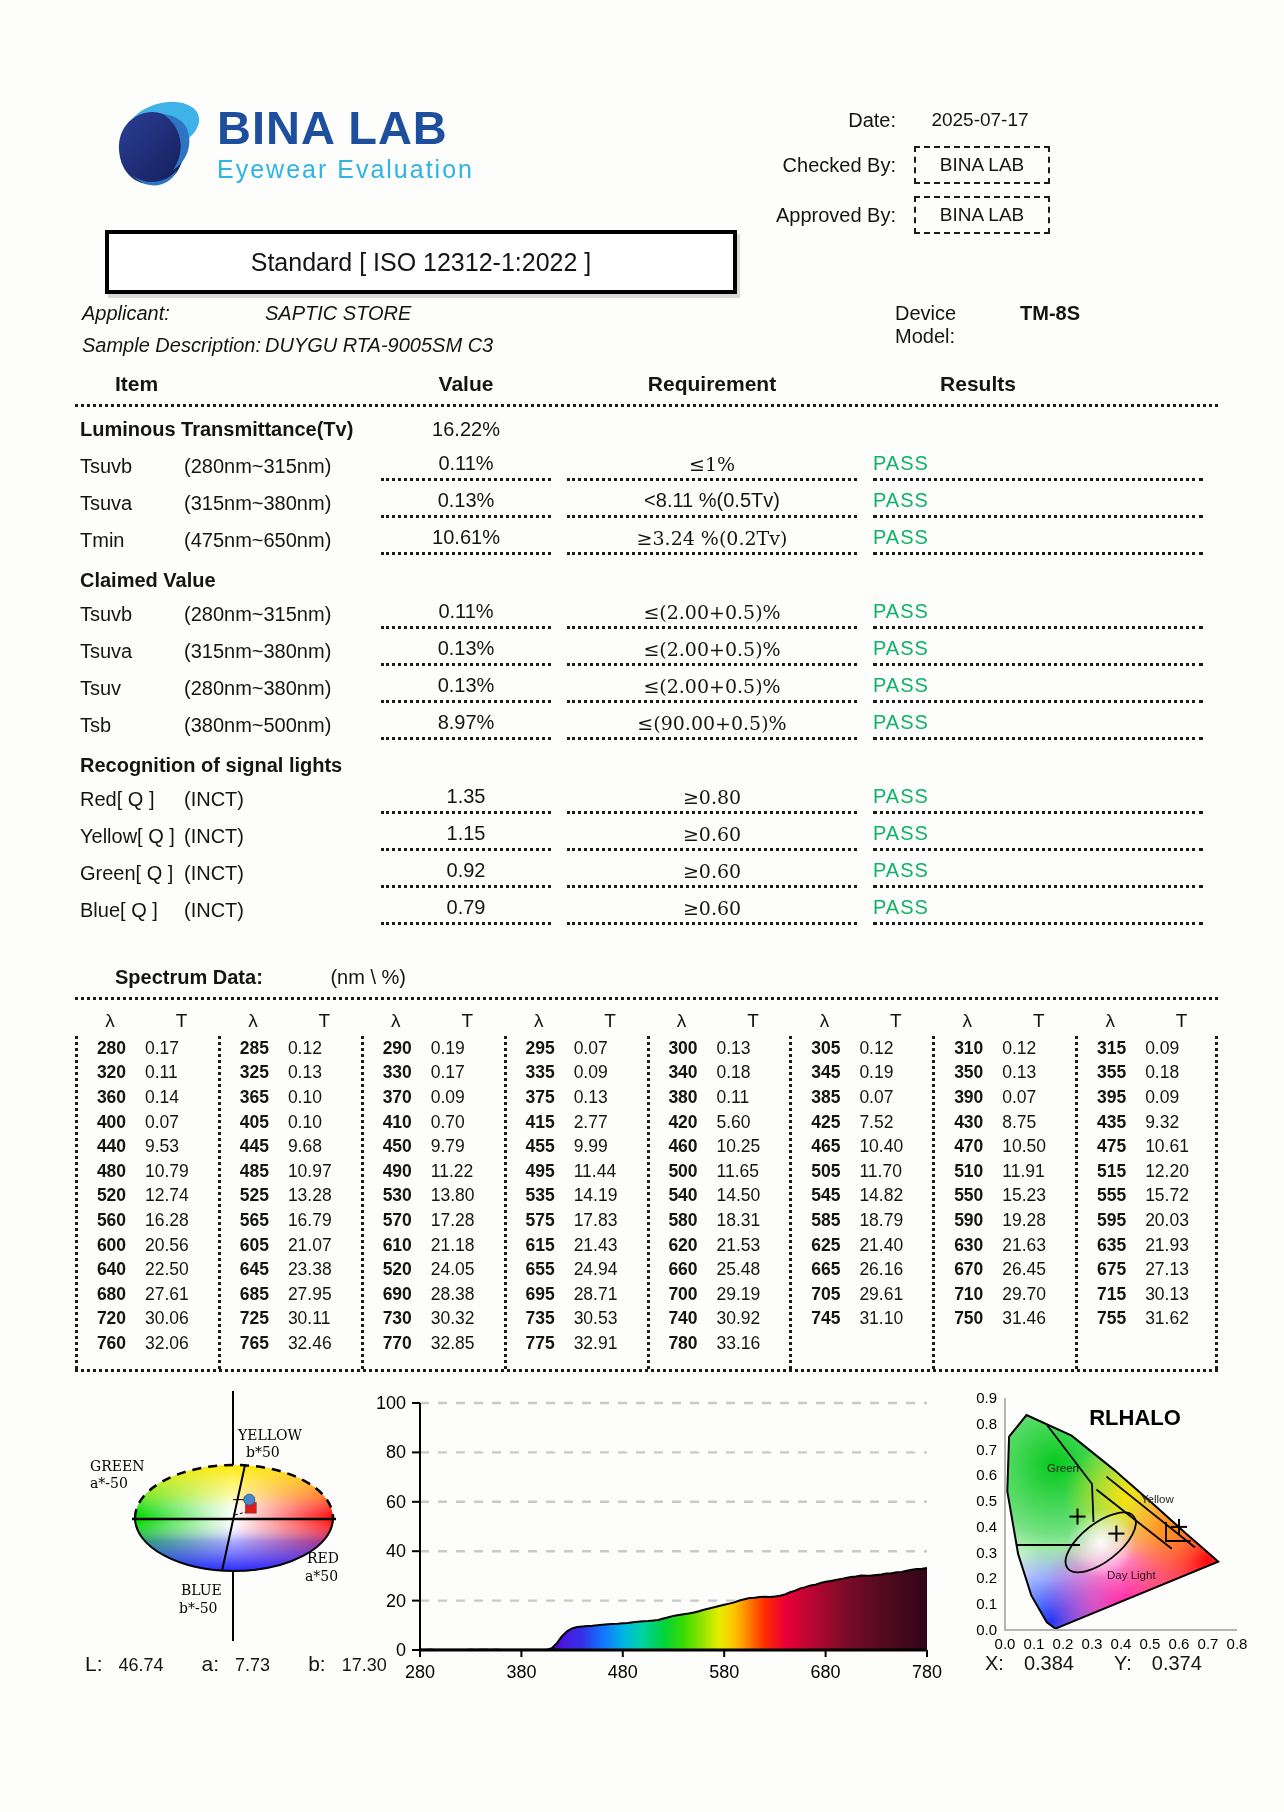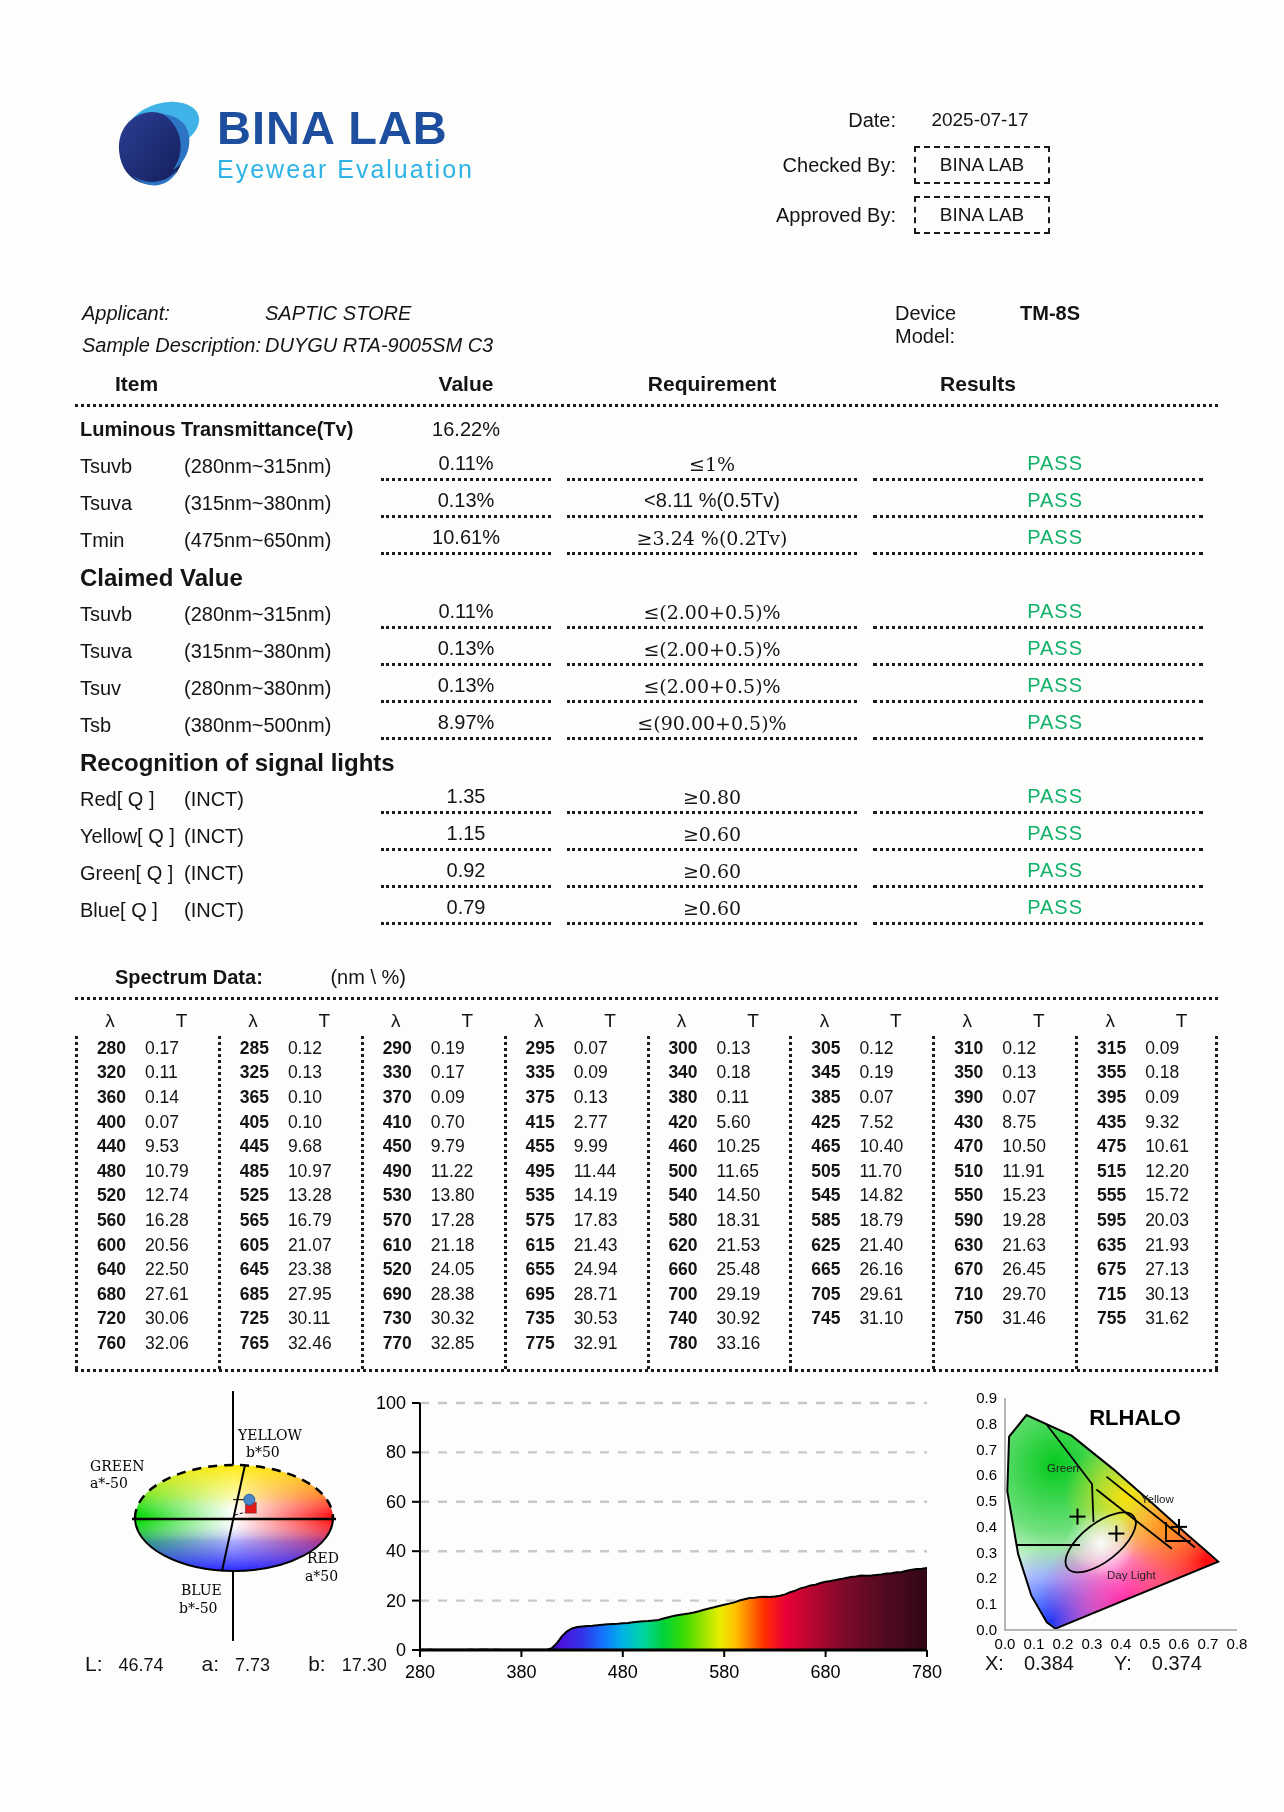--- a/index.html
+++ b/index.html
@@ -26,28 +26,28 @@
   .info-right .lbl{width:125px;}
   .info-right .val{font-weight:bold;}
   
   .results-table{position:absolute;left:75px;top:372px;width:1143px;}
   .rt-header,.rt-row{display:grid;grid-template-columns:290px 170px 290px 330px;column-gap:16px;}
   .rt-header{font-weight:bold;font-size:21px;padding-bottom:8px;border-bottom:3px dotted #1c1c1c;}
   .rt-header .h-item{padding-left:40px;}
   .rt-header .h-val,.rt-header .h-req{text-align:center;}
   .rt-header .h-res{text-align:center;padding-right:120px;}
   .rt-row{height:37px;align-items:end;font-size:20px;}
-  .rt-section{height:37px;display:flex;align-items:flex-end;font-weight:bold;font-size:24px;padding-left:5px;}
+  .rt-section{height:37px;display:flex;align-items:flex-end;font-weight:bold;font-size:20px;padding-left:5px;}
   .cell{padding-bottom:3px;}
   .c-item{padding-left:5px;display:flex;gap:8px;}
   .c-item .nm{min-width:96px;}
   .c-item.b{font-weight:bold;}
   .c-val,.c-req{text-align:center;}
   .c-req.serif{font-family:"DejaVu Serif",serif;font-size:19px;}
-  .c-res{text-align:right;padding-right:120px;color:var(--pass,#10b169);letter-spacing:1px;}
+  .c-res{text-align:left;padding-right:120px;color:var(--pass,#10b169);letter-spacing:1px;}
   .ul{border-bottom:3px dotted #1c1c1c;}
   
   .spectrum-section{position:absolute;left:75px;top:964px;width:1143px;}
   .sp-head{font-size:20px;padding:2px 0 8px 40px;border-bottom:3px dotted #1c1c1c;}
   .sp-head .t{font-weight:bold;}
   .sp-head .u{margin-left:62px;}
   .sp-cols-header,.sp-cols{display:grid;grid-template-columns:repeat(8,1fr);}
   .sp-cols-header{padding-top:10px;}
   .sp-pair-h{display:grid;grid-template-columns:70px auto;font-size:19px;}
   .sp-pair-h span{text-align:center;}
@@ -104,20 +104,21 @@
     <div class="meta-row">
       <span class="meta-label">Checked By:</span>
       <span class="meta-value meta-box">BINA LAB</span>
     </div>
     <div class="meta-row">
       <span class="meta-label">Approved By:</span>
       <span class="meta-value meta-box">BINA LAB</span>
     </div>
   </div>
 
+  <div class="standard-box">Standard [ ISO 12312-1:2022 ]</div>
 
   <div class="info-left">
     <div class="info-row">
       <span class="lbl">Applicant:</span>
       <span class="val">SAPTIC STORE</span>
     </div>
     <div class="info-row">
       <span class="lbl">Sample Description:</span>
       <span class="val">DUYGU RTA-9005SM C3</span>
     </div>

